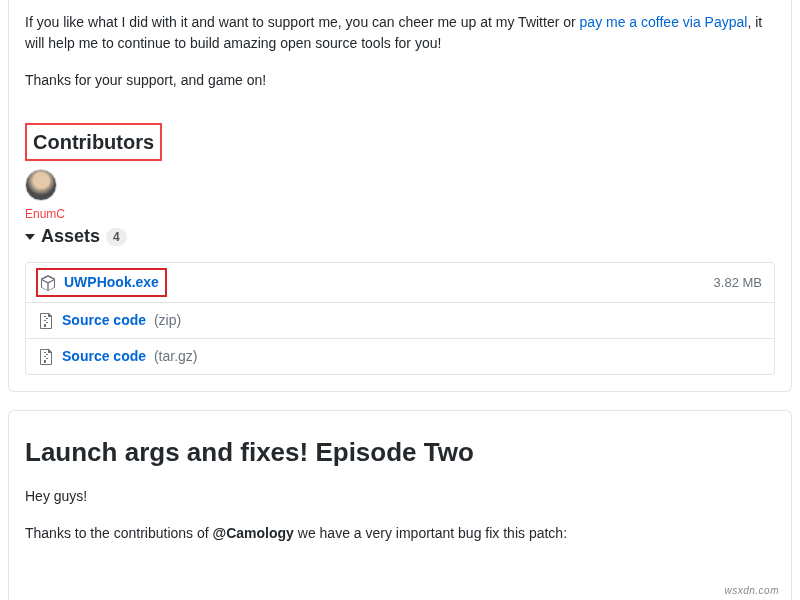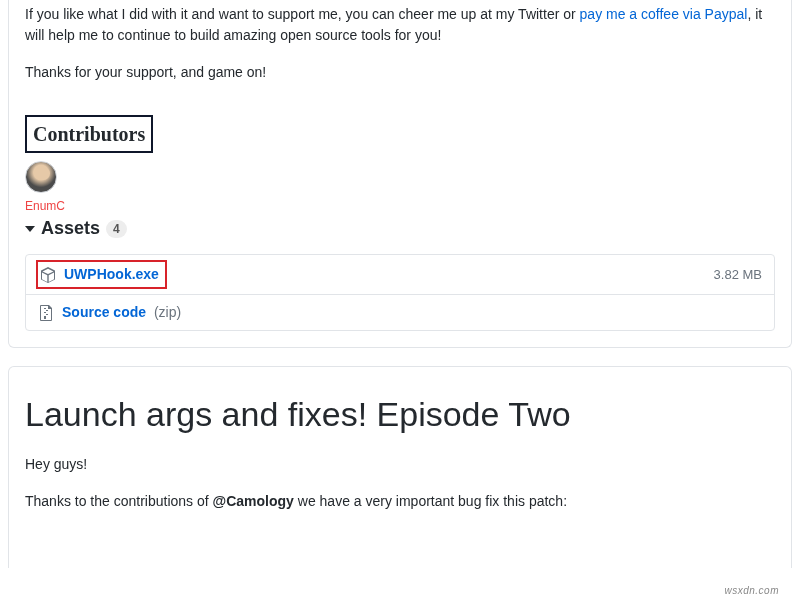--- a/index.html
+++ b/index.html
@@ -9,29 +9,28 @@
     color: #24292e;
     background: #fff;
     line-height: 1.5;
   }
   .release-box {
     border: 1px solid #e1e4e8;
     border-radius: 6px;
     margin: 0 8px 18px 8px;
     padding: 0 16px 16px 16px;
   }
-  .intro-text { padding-top: 4px; }
+  .intro-text { padding-top: 12px; }
   .intro-text p { margin: 0 0 16px 0; }
   a.link { color: #0366d6; text-decoration: none; }
   .heading-red-wrap {
     display: inline-block;
     padding: 2px 6px;
-    border: 2px solid #0f172a;
+    border: 2px solid #ef4444;
     margin-top: 16px;
-    font-family: Liberation Serif, serif;
   }
   .heading-red-wrap h2 {
     font-size: 20px;
     font-weight: 600;
   }
   .avatar {
     width: 32px; height: 32px; border-radius: 50%;
     background: radial-gradient(circle at 50% 35%, #e6c9a8 30%, #4b4b4b 60%);
     border: 1px solid #d1d5da;
     margin-top: 8px;
@@ -74,21 +73,21 @@
   .asset-suffix { color: #6a737d; font-weight: 400; margin-left: 4px; }
   .asset-size { color: #6a737d; font-size: 13px; }
   .asset-red-wrap {
     border: 2px solid #d8232a;
     display: inline-flex; align-items: center; gap: 8px;
     padding: 2px 6px 2px 2px;
     margin: -2px 0 -2px -2px;
   }
   .icon { width:16px; height:16px; flex-shrink:0; fill:#6a737d; }
   .release-title {
-    font-size: 34px; font-weight: 400;
+    font-size: 26px; font-weight: 700;
     margin: 18px 0 14px 0;
   }
   .body-p { margin: 0 0 16px 0; }
   .mention { font-weight:600; color:#24292e; }
   .watermark {
     position: fixed; right: 21px; bottom: 2px;
     font-size: 10px; color: #888; font-style: italic;
     letter-spacing: 0.5px;
   }
 </style>
@@ -147,20 +146,32 @@
             <use href="#zip"></use>
           </svg>
         <span>
           <a class="link asset-name">Source code</a>
           <span class="asset-suffix">(zip)</span>
         </span>
       </span>
       <span class="asset-size"></span>
     </div>
 
+    <div class="asset-row">
+      <span class="asset-left">
+        <svg class="icon">
+            <use href="#zip"></use>
+          </svg>
+        <span>
+          <a class="link asset-name">Source code</a>
+          <span class="asset-suffix">(tar.gz)</span>
+        </span>
+      </span>
+      <span class="asset-size"></span>
+    </div>
   </div>
 </div>
 
 <div class="release-box" style="padding-top:4px; padding-bottom:40px; border-bottom:none; border-bottom-left-radius:0; border-bottom-right-radius:0;">
   <h1 class="release-title">Launch args and fixes! Episode Two</h1>
   <p class="body-p">Hey guys!</p>
   <p class="body-p">
     <span>Thanks to the contributions of </span><span class="mention">@Camology</span><span> we have a very important bug fix this patch:</span>
   </p>
 

